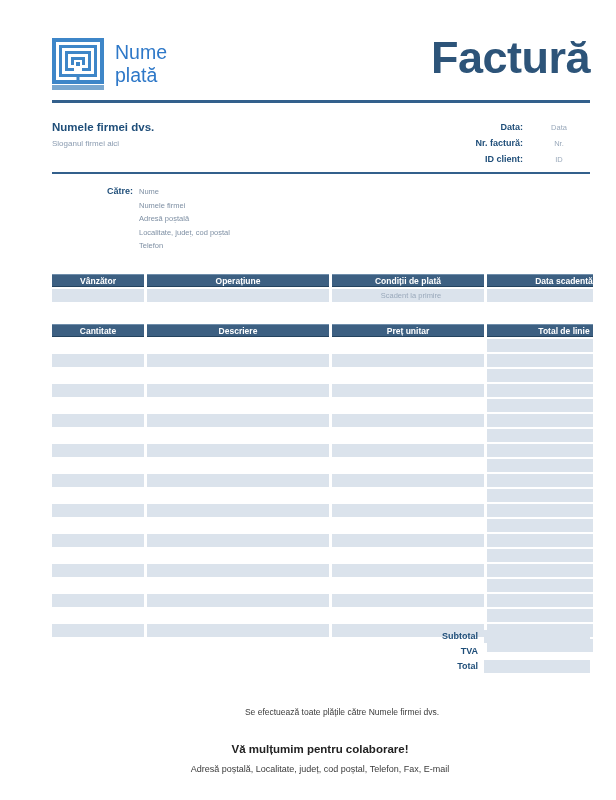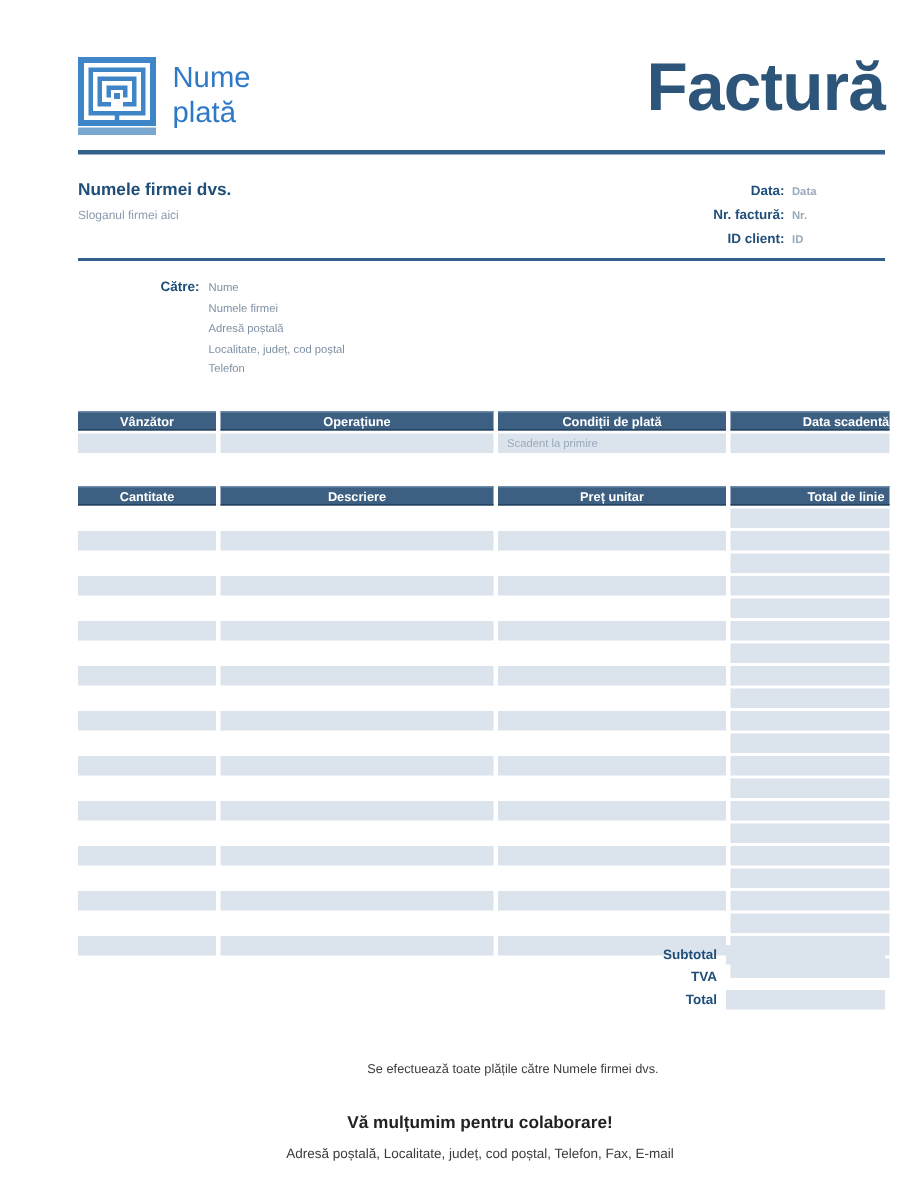--- a/index.html
+++ b/index.html
@@ -111,23 +111,22 @@
   }
   .meta-label {
     font-size: 9px;
     font-weight: bold;
     color: #1f4e79;
   }
   .meta-value {
     font-size: 7.5px;
     color: #9aa9bb;
     width: 62px;
-    text-align: left;
+    text-align: center;
     padding-left: 5px;
-    font-weight: bold;
   }
 
   
   .billto {
     position: absolute;
     left: 95px; top: 185px;
     display: flex;
     align-items: flex-start;
   }
   .billto-label {
@@ -181,21 +180,21 @@
   .cell:last-child { margin-right: 0; }
   .cell.fill { background: #dbe3ec; }
   .cell.blank { background: transparent; }
   .cell.total-col { background: #dbe3ec; }
 
   .terms-text {
     font-size: 7.5px;
     color: #9aa9bb;
     line-height: 13px;
     padding-left: 6px;
-    text-align: left;
+    text-align: center;
   }
 
   
   .c1 { width: 92px; }
   .c2 { width: 182px; }
   .c3 { width: 152px; }
   .c4 { width: 106px; }
 
   
   .totals {

